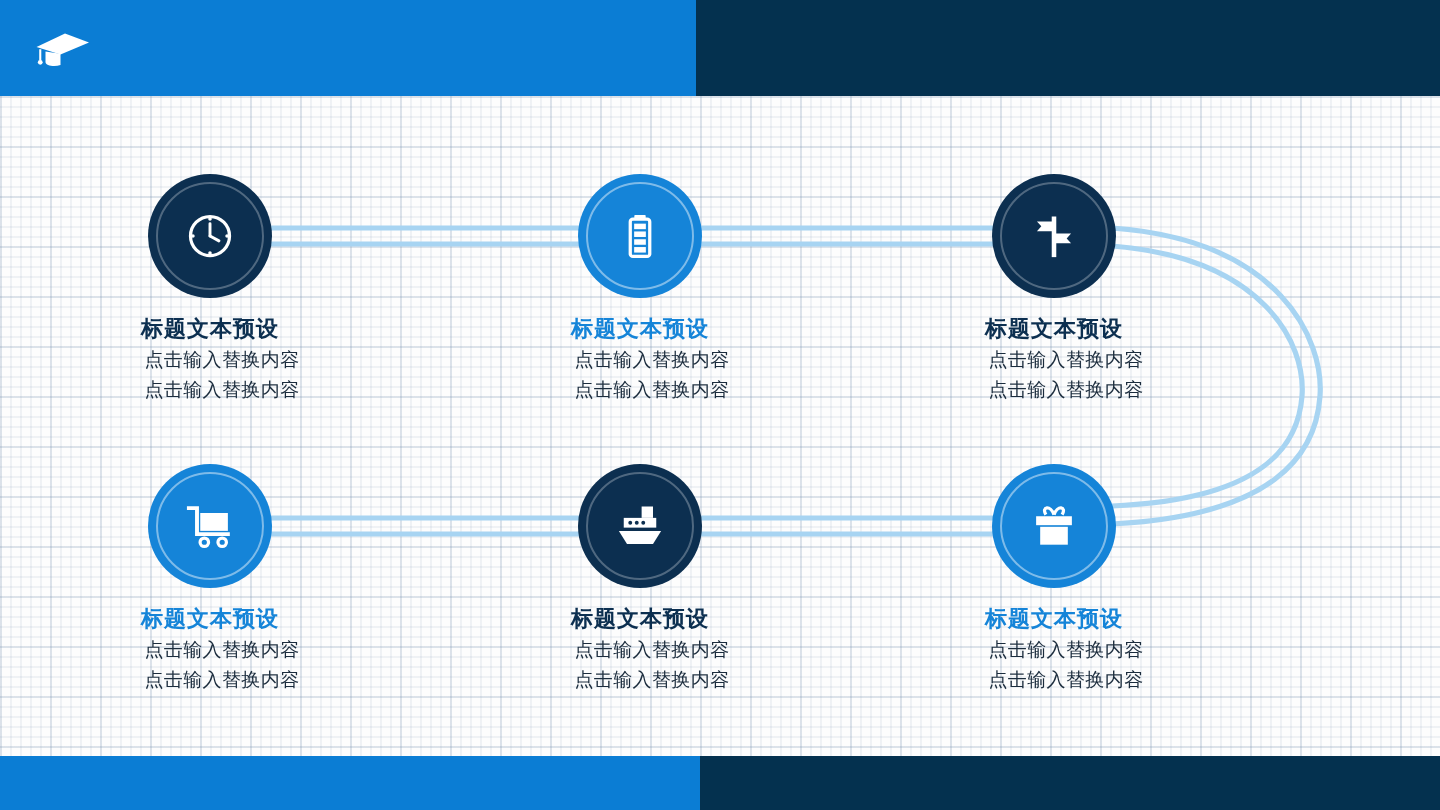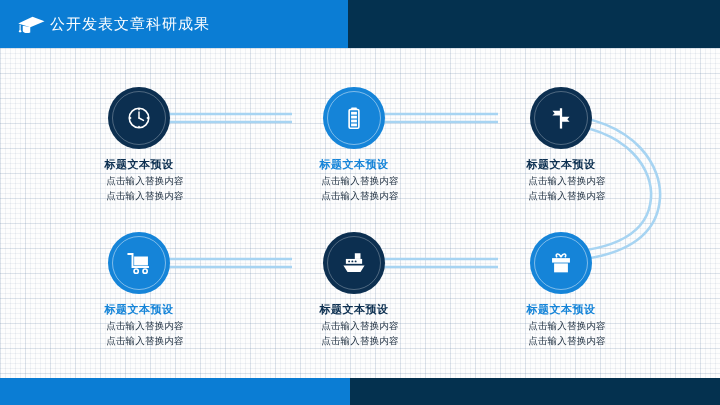--- a/index.html
+++ b/index.html
@@ -38,21 +38,21 @@
 
   
   .botbar{position:absolute;left:0;top:378px;width:720px;height:27px;}
   .botbar-left{position:absolute;left:0;top:0;width:350px;height:27px;background:#0b7dd4;}
   .botbar-right{position:absolute;left:350px;top:0;width:370px;height:27px;background:#04314f;}
 
   
   .connectors{position:absolute;left:0;top:0;width:720px;height:405px;pointer-events:none;}
 
   
-  .node{position:absolute;width:160px;margin-left:34px;}
+  .node{position:absolute;width:160px;}
   .circle{
     position:relative;width:62px;height:62px;border-radius:50%;
     margin:0 auto;box-sizing:border-box;
   }
   .circle.dark{background:#0c2f50;}
   .circle.light{background:#1584d8;}
   .circle::after{
     content:"";position:absolute;left:4px;top:4px;right:4px;bottom:4px;
     border-radius:50%;border:1.5px solid rgba(255,255,255,0.28);
   }
@@ -88,21 +88,20 @@
 
     <div class="cap-icon">
       <svg viewBox="0 0 40 28" width="30" height="22">
         <path d="M3 12 L22 3 L38 9 L19 17 Z" fill="#ffffff"></path>
         <path d="M9 15 L9 22 C9 24.5 15 25.5 19 24 L19 16.5 Z" fill="#ffffff"></path>
         <path d="M5.5 13.5 L5.5 21" stroke="#ffffff" stroke-width="1.4" fill="none"></path>
         <circle cx="5.5" cy="22.2" r="1.6" fill="#ffffff"></circle>
       </svg>
     </div>
 
-    <div class="title-text">公开发表文章科研成果</div>
   </div>
 
   <svg class="connectors" viewBox="0 0 720 405">
 
     <line x1="134" y1="114" x2="292" y2="114" stroke="#a7d4f2" stroke-width="2.6"></line>
     <line x1="134" y1="122" x2="292" y2="122" stroke="#a7d4f2" stroke-width="2.6"></line>
     <line x1="349" y1="114" x2="498" y2="114" stroke="#a7d4f2" stroke-width="2.6"></line>
     <line x1="349" y1="122" x2="498" y2="122" stroke="#a7d4f2" stroke-width="2.6"></line>
 
     <path d="M556 114 C 640 120, 662 170, 660 198 C 658 228, 636 258, 556 262" stroke="#a7d4f2" stroke-width="2.6" fill="none"></path>

